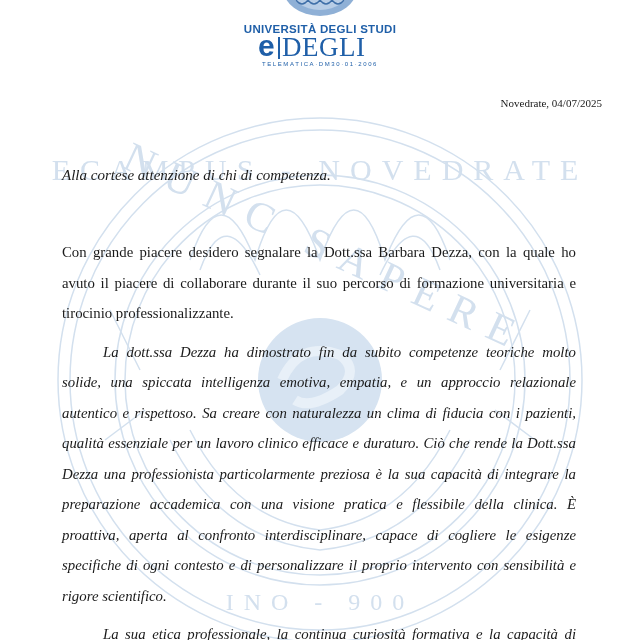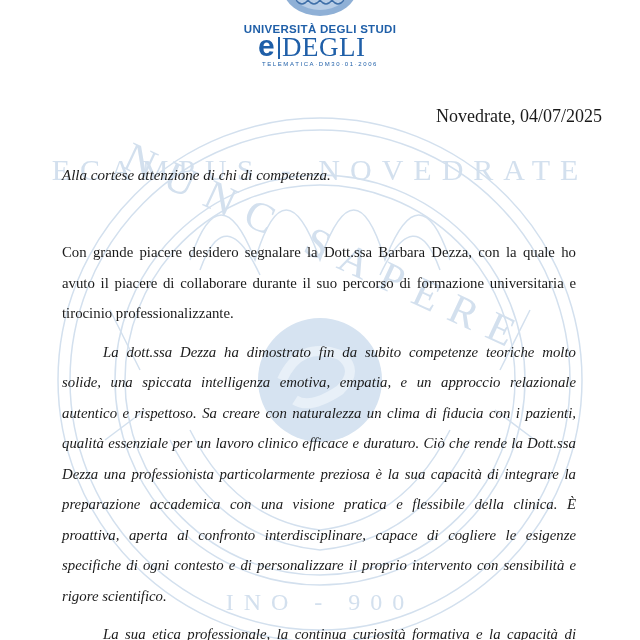--- a/index.html
+++ b/index.html
@@ -7,21 +7,21 @@
          font-family:"Liberation Serif", "DejaVu Serif", serif; color:#1a1a1a; }
   .watermark { position:absolute; left:50px; top:110px; width:540px; height:540px; pointer-events:none; }
   .top-seal { position:absolute; left:282px; top:-22px; width:76px; height:40px; overflow:hidden; }
   .logo { position:absolute; left:0; width:640px; text-align:center; }
   .logo-line1 { top:23px; font-family:"Liberation Sans", sans-serif; font-weight:bold; font-size:11.5px; color:#1f5fa8; letter-spacing:0.3px; }
   .logo-main { top:33px; left:258px; width:130px; height:28px; text-align:left; }
   .logo-e { position:absolute; left:0; top:-2px; font-family:"Liberation Sans", sans-serif; font-weight:bold; font-size:30px; color:#1f5fa8; line-height:30px; }
   .logo-sep { position:absolute; left:20px; top:4px; width:2px; height:22px; background:#1f5fa8; }
   .logo-campus { position:absolute; left:24px; top:0; font-family:"Liberation Serif", serif; font-size:27px; color:#1f5fa8; line-height:28px; letter-spacing:0.5px; }
   .logo-line3 { top:61px; font-family:"Liberation Sans", sans-serif; font-size:6px; color:#1f5fa8; letter-spacing:1.6px; }
-  .date { position:absolute; right:38px; top:106px; font-size:18px; }
+  .date { position:absolute; right:38px; top:97px; font-size:11px; }
   .salutation { position:absolute; left:62px; top:167px; font-size:15px; font-style:italic; }
   .body-text { position:absolute; left:62px; top:229px; width:514px; font-size:14.8px; line-height:30.5px; text-align:justify; }
   .body-text p { margin:8px 0 3px 0; }
   .body-text p.indent { text-indent:41px;font-style:italic; }
 </style>
 </head>
 <body>
 
 <svg class="watermark" viewBox="0 0 540 540" xmlns="http://www.w3.org/2000/svg">
   <g fill="none" stroke="#d3e0ee" stroke-width="1.5">

